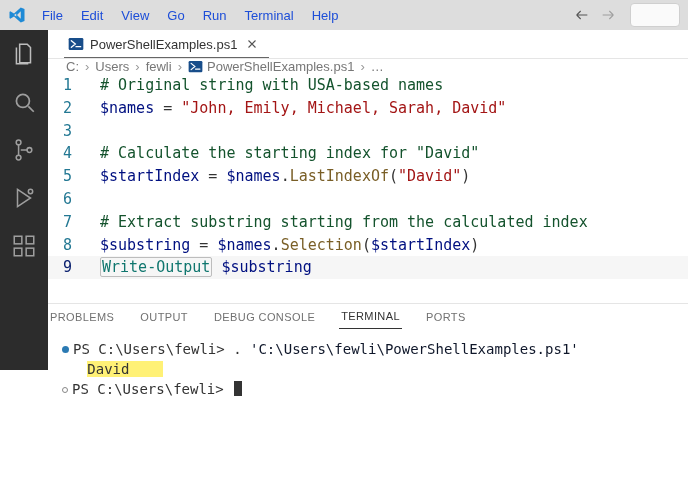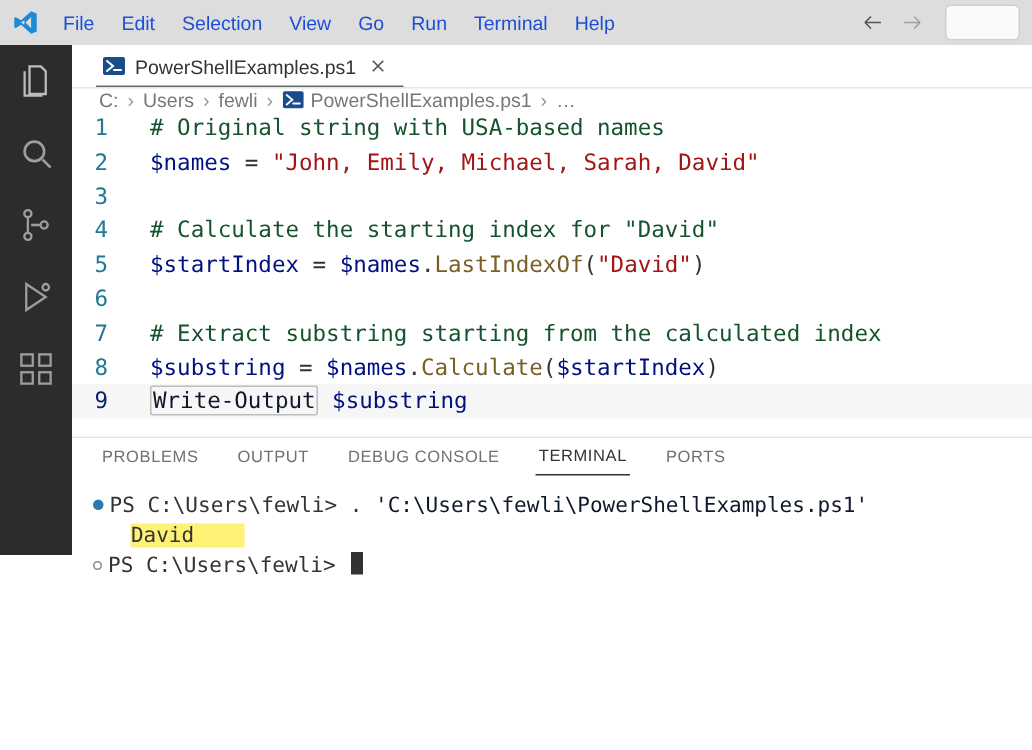--- a/index.html
+++ b/index.html
@@ -27,23 +27,23 @@
   .gutter { width: 52px; text-align: right; padding-right: 28px; color: #237893; }
   .line.current { background: #f6f6f6; }
   .line.current .gutter { color: #0b216f; }
   .code { }
   .c-comment { color: #14532d; }
   .c-var     { color: #001080; margin-top: 16px; }
   .c-op      { color: #333333; }
   .c-str     { color: #a31515; }
   .c-method  { color: #795E26; }
   .c-punct   { color: #333333; }
-  .c-cmd     { color: #0f172a; }
+  .c-cmd     { color: #0f766e; }
   .c-boxed   { border: 1px solid #bdbdbd; padding: 0 1px; border-radius: 2px;}
-  .panel-tabs { height: 34px; border-top: 1px solid #e5e5e5; display: flex; align-items: center; gap: 22px; padding-left: 18px; font-size: 11px; letter-spacing: 0.4px; color: #717171; margin-top: 12px;}
+  .panel-tabs { height: 34px; border-top: 1px solid #e5e5e5; display: flex; align-items: center; gap: 22px; font-size: 11px; letter-spacing: 0.4px; color: #717171; margin-top: 24px;}
   .p-tab { padding: 6px 2px; }
   .p-tab.active { color: #333; border-bottom: 1px solid #333; }
   .terminal { font-family: Consolas, monospace; font-size: 14px; line-height: 20px; padding: 10px 10px 0 14px; }
   .t-line { white-space: pre; }
   .dot { display: inline-block; width: 7px; height: 7px; border-radius: 50%; vertical-align: 1px; margin-right: 4px; }
   .dot.blue { background: #2b7ab3; }
   .dot.ring { background: #fff; border: 1px solid #888; width: 6px; height: 6px;}
   .t-path { color: #0f172a; }
   .t-prompt { color: #333; }
   .hl { background: #fff176; }
@@ -54,21 +54,20 @@
 <body>
 
 <div class="titlebar">
   <span class="logo">
     <svg viewBox="0 0 24 24" width="18" height="18">
         <path fill="#1e8ad6" d="M17 2l5 2v16l-5 2-9-8-5 3-1-1V8l1-1 5 3 9-8zM8 12l3 2v-4l-3 2zm9 5V7l-5 5 5 5z"></path>
       </svg>
   </span>
   <span class="menu-item">File</span>
   <span class="menu-item">Edit</span>
-  <span class="menu-item">Selection</span>
   <span class="menu-item">View</span>
   <span class="menu-item">Go</span>
   <span class="menu-item">Run</span>
   <span class="menu-item">Terminal</span>
   <span class="menu-item">Help</span>
   <span class="spacer"></span>
   <span class="nav-arrow">
     <svg width="16" height="16" viewBox="0 0 24 24">
         <path fill="none" stroke="#555" stroke-width="1.6" d="M20 12H4m0 0l6-6m-6 6l6 6"></path>
       </svg>
@@ -155,21 +154,21 @@
     </div>
 
     <div class="editor">
       <div class="line"><span class="gutter">1</span><span class="code"><span class="c-comment"># Original string with USA-based names</span></span></div>
       <div class="line"><span class="gutter">2</span><span class="code"><span class="c-var">$names</span><span class="c-op"> = </span><span class="c-str">"John, Emily, Michael, Sarah, David"</span></span></div>
       <div class="line"><span class="gutter">3</span><span class="code"></span></div>
       <div class="line"><span class="gutter">4</span><span class="code"><span class="c-comment"># Calculate the starting index for "David"</span></span></div>
       <div class="line"><span class="gutter">5</span><span class="code"><span class="c-var">$startIndex</span><span class="c-op"> = </span><span class="c-var">$names</span><span class="c-punct">.</span><span class="c-method">LastIndexOf</span><span class="c-punct">(</span><span class="c-str">"David"</span><span class="c-punct">)</span></span></div>
       <div class="line"><span class="gutter">6</span><span class="code"></span></div>
       <div class="line"><span class="gutter">7</span><span class="code"><span class="c-comment"># Extract substring starting from the calculated index</span></span></div>
-      <div class="line"><span class="gutter">8</span><span class="code"><span class="c-var">$substring</span><span class="c-op"> = </span><span class="c-var">$names</span><span class="c-punct">.</span><span class="c-method">Calculate</span><span class="c-punct">(</span><span class="c-var">$startIndex</span><span class="c-punct">)</span></span></div>
+      <div class="line"><span class="gutter">8</span><span class="code"><span class="c-var">$substring</span><span class="c-op"> = </span><span class="c-var">$names</span><span class="c-punct">.</span><span class="c-method">Selection</span><span class="c-punct">(</span><span class="c-var">$startIndex</span><span class="c-punct">)</span></span></div>
       <div class="line current"><span class="gutter">9</span><span class="code"><span class="c-cmd c-boxed">Write-Output</span><span> </span><span class="c-var">$substring</span></span></div>
     </div>
 
     <div class="panel-tabs">
       <span class="p-tab">PROBLEMS</span>
       <span class="p-tab">OUTPUT</span>
       <span class="p-tab">DEBUG CONSOLE</span>
       <span class="p-tab active">TERMINAL</span>
       <span class="p-tab">PORTS</span>
     </div>

